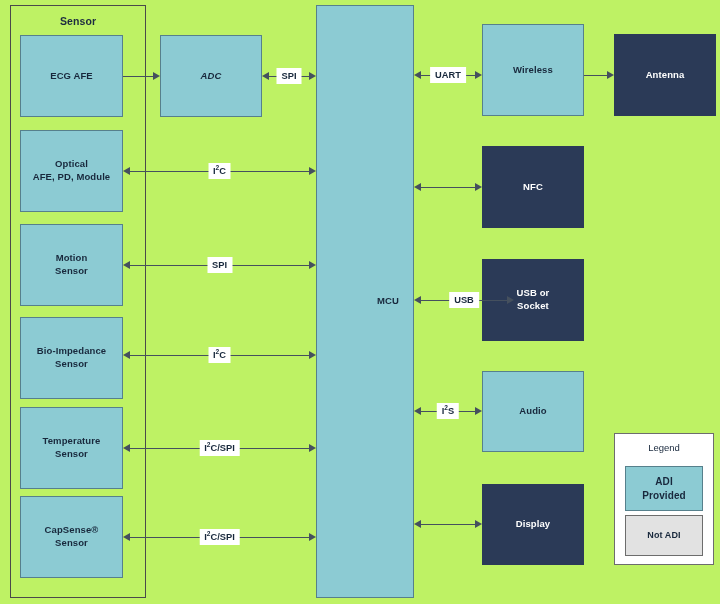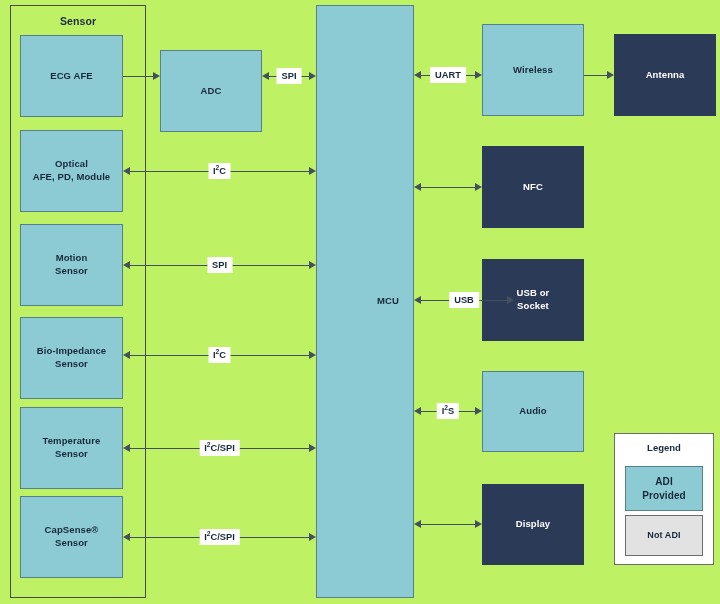--- a/index.html
+++ b/index.html
@@ -76,21 +76,21 @@
   .legend-box {
     border: 1.3px solid #6d6d6d;
     background: #ffffff;
   }
   .legend-title {
     position: absolute;
     left: 0; right: 0;
     top: 8px;
     text-align: center;
     font-size: 9.5px;
-    font-weight: bold;
+    font-weight: normal;
     color: #18283c;
   }
 
   
   .conn { position: absolute; height: 14px; }
   .conn .line {
     position: absolute;
     top: 6.5px;
     height: 1.4px;
     background: #45505e;
@@ -154,21 +154,21 @@
   <div class="abs block teal" style="left:20px; top:407px; width:103px; height:82px;">
     <span style="white-space:pre-line;">Temperature
 Sensor</span>
   </div>
 
   <div class="abs block teal" style="left:20px; top:496px; width:103px; height:82px;">
     <span style="white-space:pre-line;">CapSense®
 Sensor</span>
   </div>
 
-  <div class="abs block teal" style="left:160px; top:50px; width:102px; height:82px;">
+  <div class="abs block teal" style="left:160px; top:35px; width:102px; height:82px;font-style:italic;">
     <span>ADC</span>
   </div>
 
   <div class="abs block mcu" style="left:316px; top:5px; width:98px; height:593px;">
     <span>MCU</span>
   </div>
 
   <div class="abs block teal" style="left:482px; top:24px; width:102px; height:92px;">
     <span>Wireless</span>
   </div>

